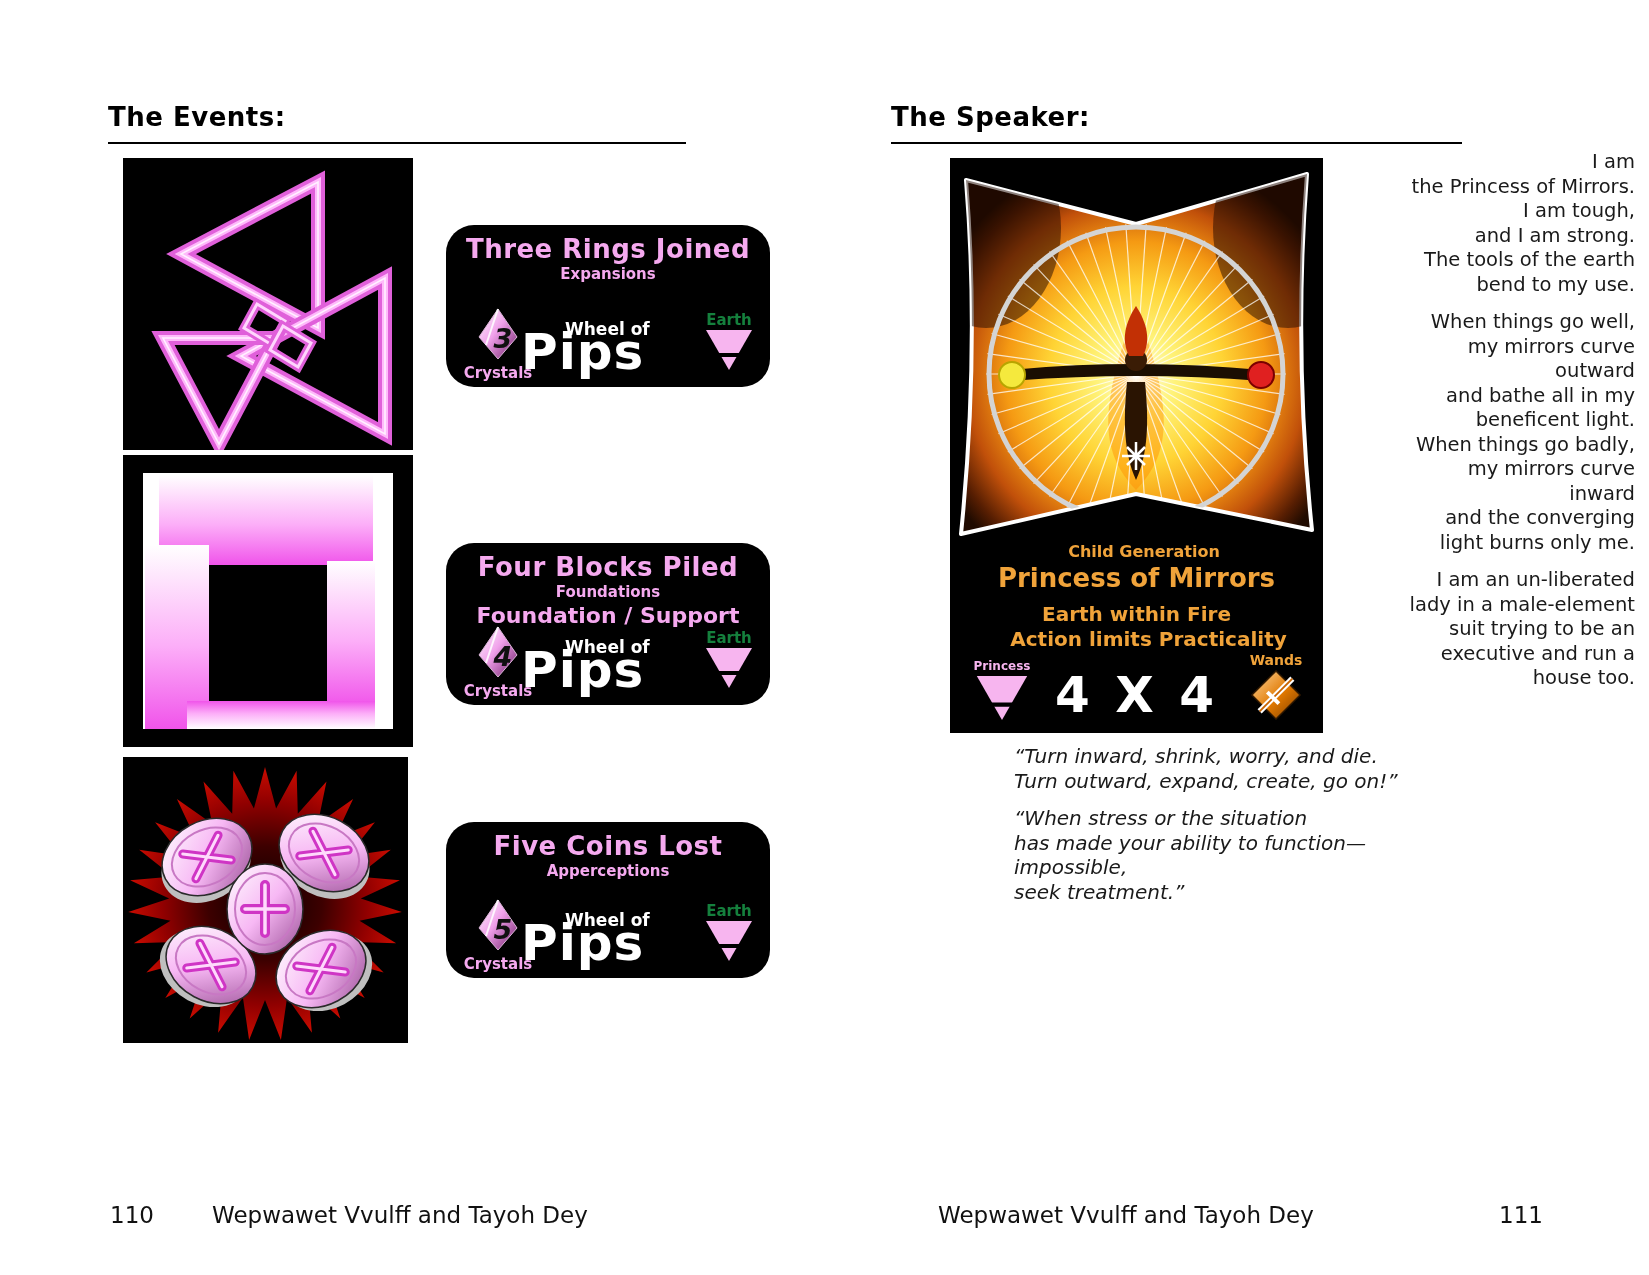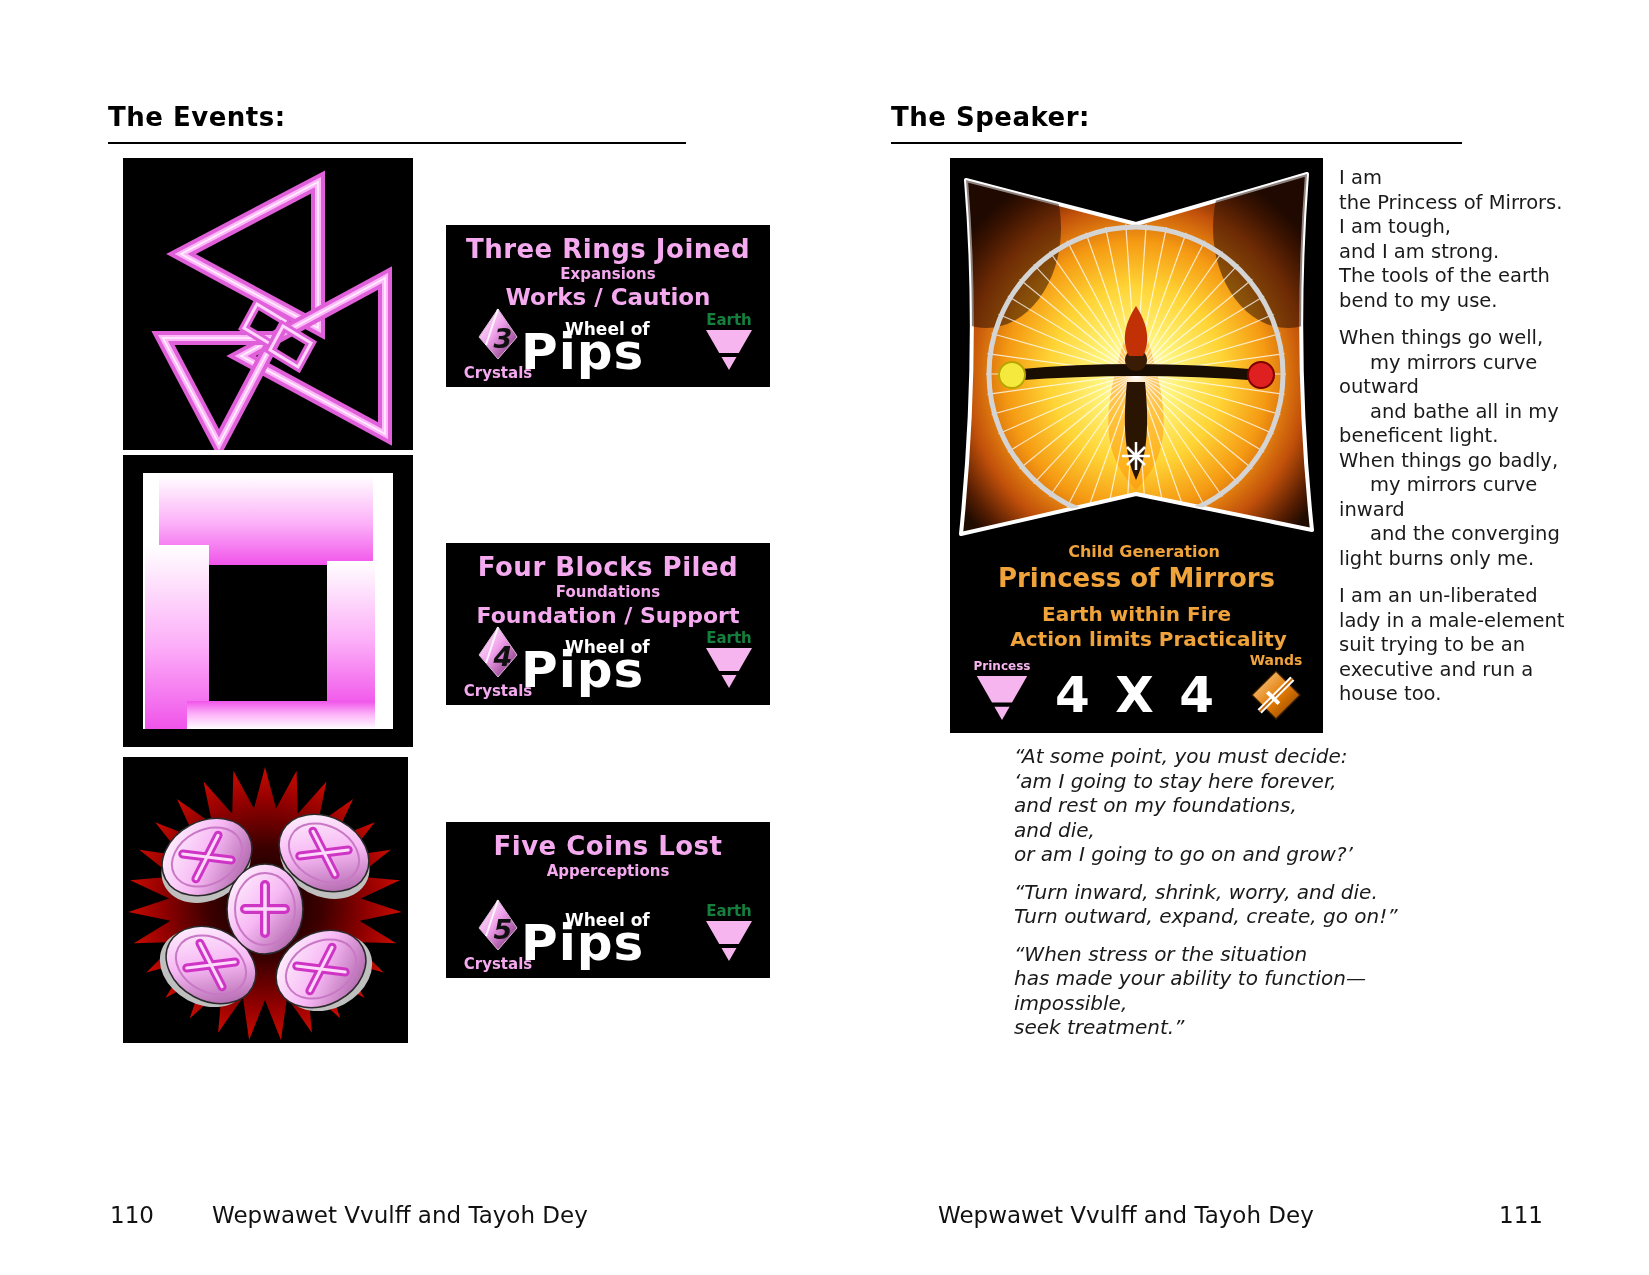--- a/index.html
+++ b/index.html
@@ -6,21 +6,21 @@
   .canvas{position:relative;width:1649px;height:1275px;background:#ffffff;
           font-family:"DejaVu Sans",sans-serif;color:#111;overflow:hidden;}
   .abs{position:absolute;}
   
   .heading{font-size:26px;font-weight:bold;color:#000;border-bottom:2px solid #000;
            padding-bottom:10px;letter-spacing:.5px;}
   
   .card-img{background:#000;}
   .card-img svg{display:block;}
   
-  .ev-label{background:#000;text-align:center;color:#f5a9ef;}
+  .ev-label{background:#000;text-align:center;color:#f5a9ef;border-radius:28px;}
   .ev-title{font-size:26px;font-weight:bold;line-height:32px;margin-top:8px;letter-spacing:.5px;}
   .ev-sub{font-size:15px;font-weight:bold;line-height:18px;}
   .ev-meaning{font-size:23px;font-weight:bold;line-height:29px;}
   .ev-bottom{position:absolute;left:0;right:0;bottom:4px;height:74px;}
   .crystal-block{position:absolute;left:12px;bottom:2px;width:80px;text-align:center;}
   .crystal-label{font-size:15px;font-weight:bold;color:#f5a9ef;line-height:16px;}
   .pips-block{position:absolute;left:50%;transform:translateX(-58%);bottom:6px;width:150px;text-align:left;}
   .pips-big{font-size:50px;font-weight:bold;color:#fff;line-height:50px;letter-spacing:1px;}
   .pips-small{position:absolute;top:-8px;left:44px;font-size:17px;font-weight:bold;color:#fff;white-space:nowrap;}
   .element-block{position:absolute;right:8px;bottom:8px;width:66px;text-align:center;}
@@ -71,21 +71,20 @@
           <path d="M134,146 l28,17 -13,24 -28,-17 Z" stroke="#ffd6fd" stroke-width="3"></path>
           <path d="M160,168 l28,17 -13,24 -28,-17 Z" stroke="#e060da" stroke-width="9"></path>
           <path d="M160,168 l28,17 -13,24 -28,-17 Z" stroke="#ffd6fd" stroke-width="3"></path>
         </g>
       </svg>
     </div>
 
     <div class="abs ev-label" style="left:446px;top:225px;width:324px;height:162px;">
       <div class="ev-title">Three Rings Joined</div>
       <div class="ev-sub">Expansions</div>
-      <div class="ev-meaning">Works / Caution</div>
       <div class="ev-bottom">
         <div class="crystal-block">
           <svg width="44" height="54" viewBox="0 0 44 54">
             <defs>
                 <linearGradient id="crysG1" x1="0" y1="0" x2="1" y2="1">
               <stop offset="0" stop-color="#ffffff"></stop>
                   <stop offset=".45" stop-color="#f0a0ea"></stop>
                   <stop offset="1" stop-color="#6e1c68"></stop>
             </linearGradient>
               </defs>
@@ -353,21 +352,21 @@
               </defs>
             <polygon points="27,2 52,27 27,52 2,27" fill="url(#wandG)" stroke="#331a00" stroke-width="1.5"></polygon>
             <path d="M10,44 L44,10" stroke="#ffffff" stroke-width="6"></path>
             <path d="M10,44 L44,10" stroke="#c86400" stroke-width="2"></path>
             <path d="M18,24 L30,36" stroke="#ffffff" stroke-width="4"></path>
           </svg>
         </div>
       </div>
     </div>
 
-    <div class="abs monologue" style="left:1339px;top:166px;">
+    <div class="abs monologue" style="left:1339px;top:150px;text-align:right;">
       <p>I am
 the Princess of Mirrors.
 I am tough,
 and I am strong.
 The tools of the earth
 bend to my use.</p>
       <p>When things go well,
      my mirrors curve
 outward
      and bathe all in my
@@ -378,25 +377,20 @@
      and the converging
 light burns only me.</p>
       <p>I am an un-liberated
 lady in a male-element
 suit trying to be an
 executive and run a
 house too.</p>
     </div>
 
     <div class="abs quotes" style="left:1014px;top:744px;">
-      <p>“At some point, you must decide:
-‘am I going to stay here forever,
-and rest on my foundations,
-and die,
-or am I going to go on and grow?’</p>
       <p>“Turn inward, shrink, worry, and die.
 Turn outward, expand, create, go on!”</p>
       <p>“When stress or the situation
 has made your ability to function—
 impossible,
 seek treatment.”</p>
     </div>
 
     <div class="abs footer-text" style="left:938px;top:1202px;">Wepwawet Vvulff and Tayoh Dey</div>
     <div class="abs footer-text" style="left:1499px;top:1202px;">111</div>

